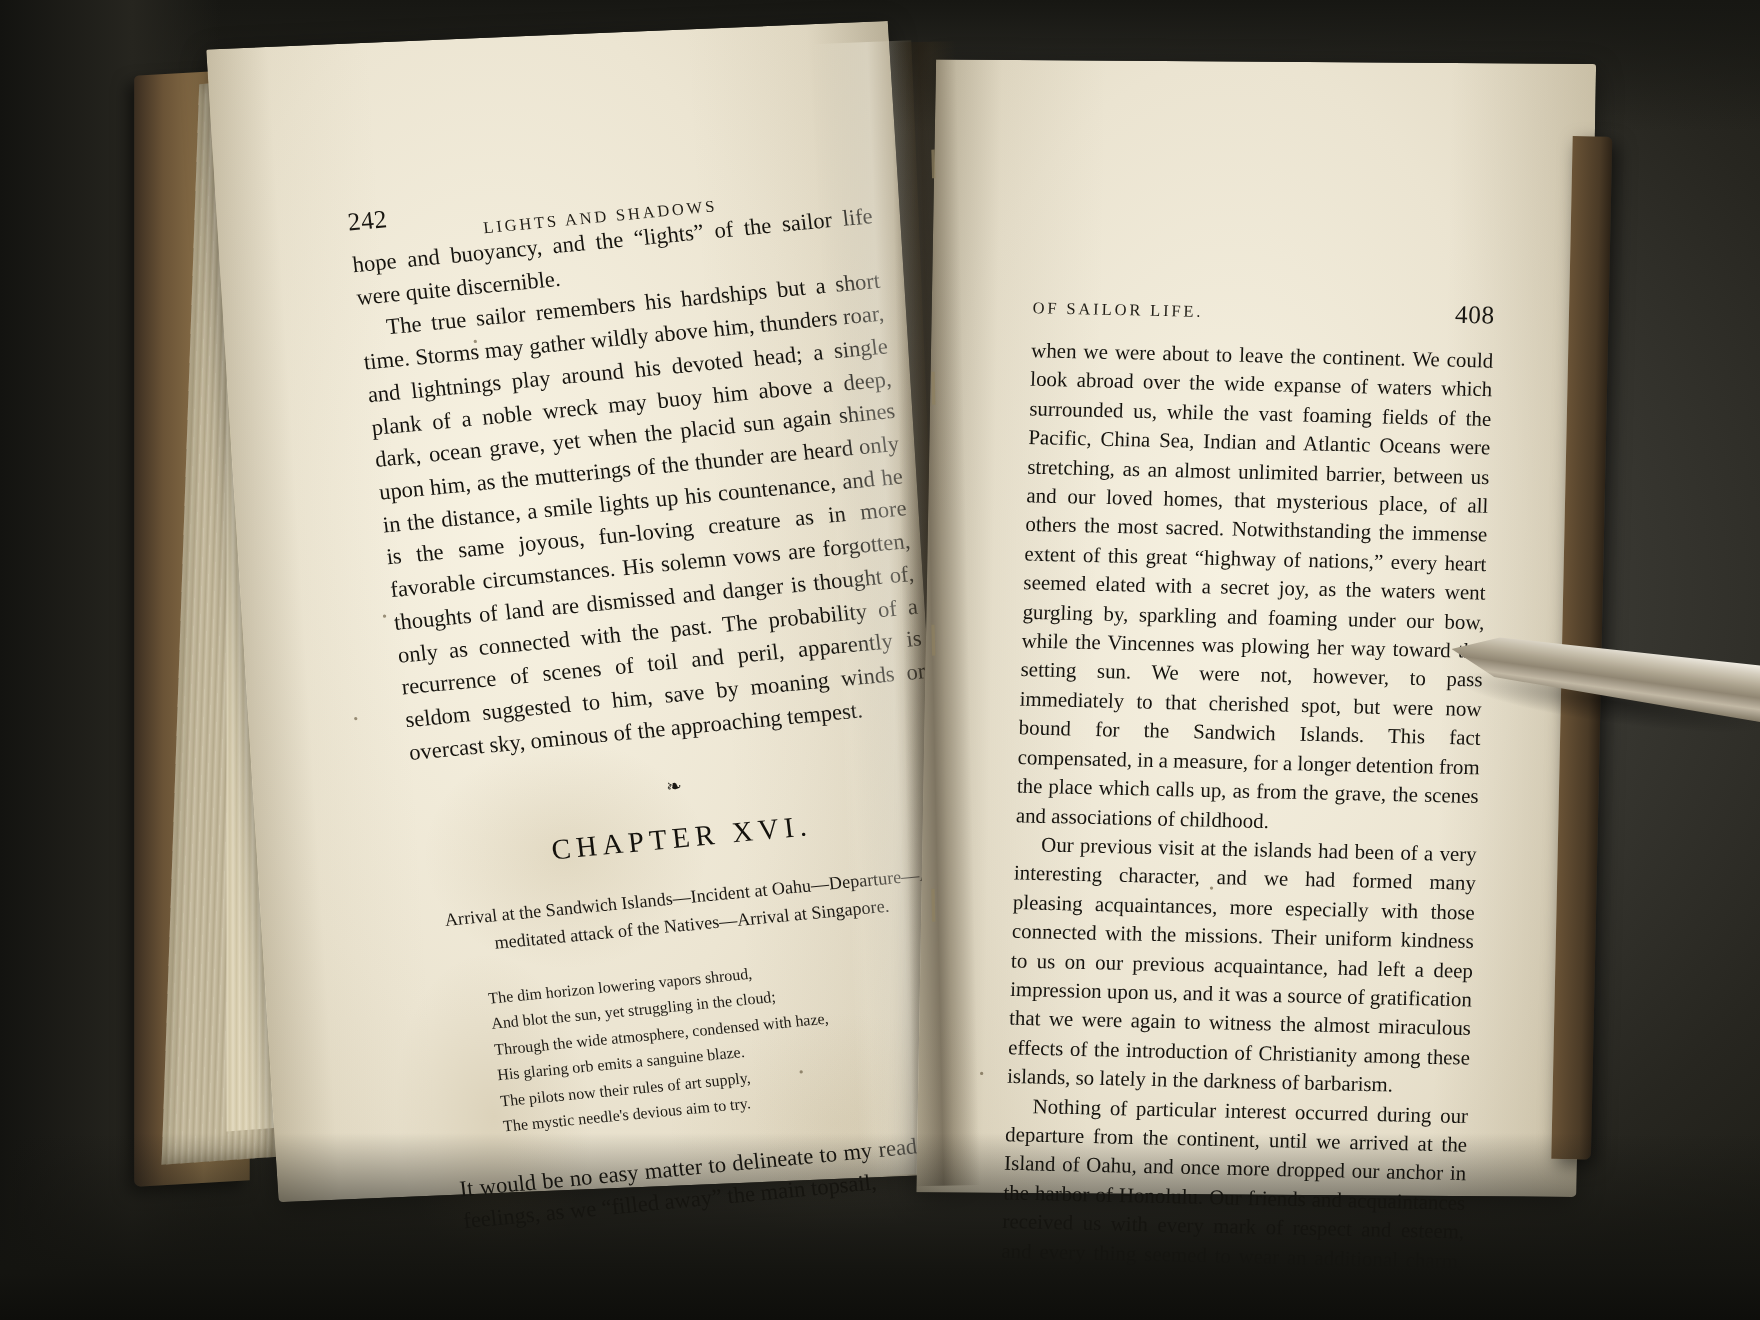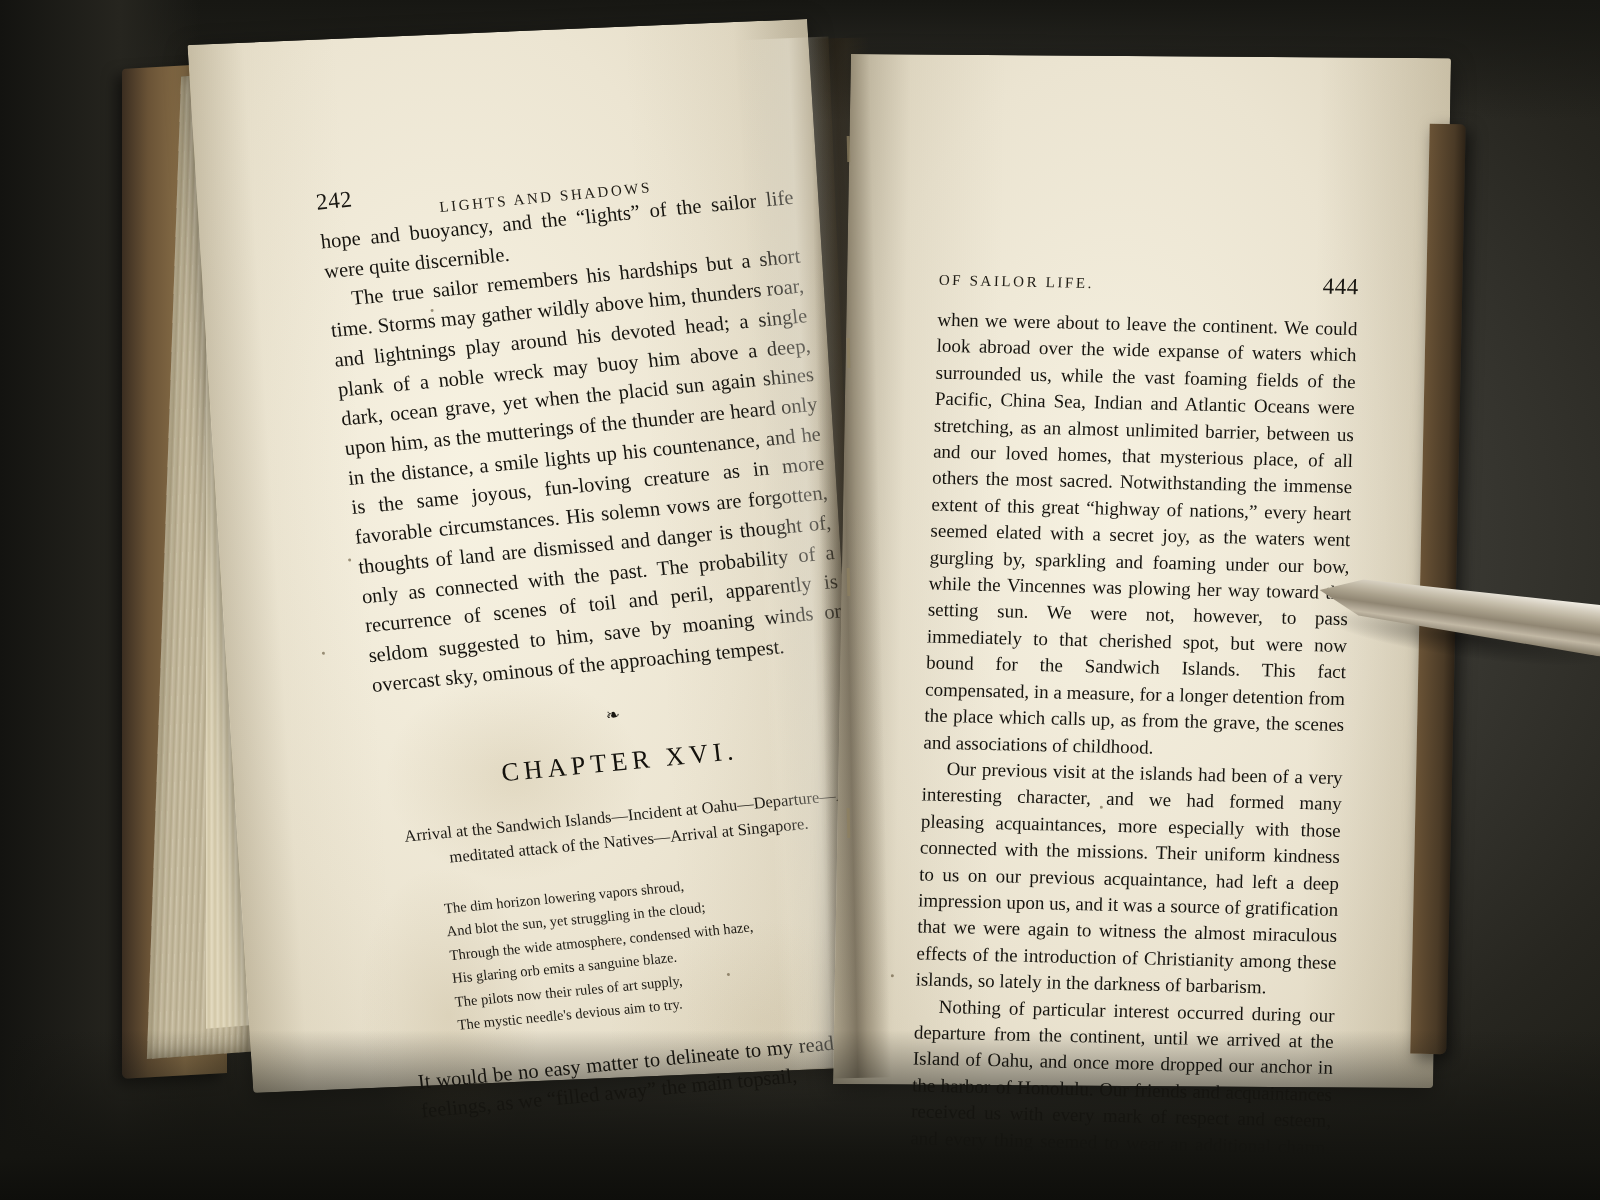--- a/index.html
+++ b/index.html
@@ -357,21 +357,21 @@
     <div class="curl-left"></div>
 
     <div class="page" id="page-right">
       <div class="page-inner">
         <div class="speck" style="left:262px; top:750px;"></div>
         <div class="speck" style="left:56px; top:920px;"></div>
 
         <div class="col-right">
           <div class="head-row-right">
             <span class="running-head">OF SAILOR LIFE.</span>
-            <span class="folio">444</span>
+            <span class="folio">408</span>
           </div>
 
           <p class="body">when we were about to leave the continent. We could look abroad over the wide expanse of waters which surrounded us, while the vast foaming fields of the Pacific, China Sea, Indian and Atlantic Oceans were stretching, as an almost unlimited barrier, between us and our loved homes, that mysterious place, of all others the most sacred. Notwithstanding the immense extent of this great “highway of nations,” every heart seemed elated with a secret joy, as the waters went gurgling by, sparkling and foaming under our bow, while the Vincennes was plowing her way toward the setting sun. We were not, however, to pass immediately to that cherished spot, but were now bound for the Sandwich Islands. This fact compensated, in a measure, for a longer detention from the place which calls up, as from the grave, the scenes and associations of childhood.</p>
           <p class="body">Our previous visit at the islands had been of a very interesting character, and we had formed many pleasing acquaintances, more especially with those connected with the missions. Their uniform kindness to us on our previous acquaintance, had left a deep impression upon us, and it was a source of gratification that we were again to witness the almost miraculous effects of the introduction of Christianity among these islands, so lately in the darkness of barbarism.</p>
           <p class="body">Nothing of particular interest occurred during our departure from the continent, until we arrived at the Island of Oahu, and once more dropped our anchor in the harbor of Honolulu. Our friends and acquaintances received us with every mark of respect and esteem, and every thing seemed to wear an additional charm, as we were reminded, by these tokens of kind-</p>
         </div>
       </div>
     </div>
 
     <div class="gutter"></div>

